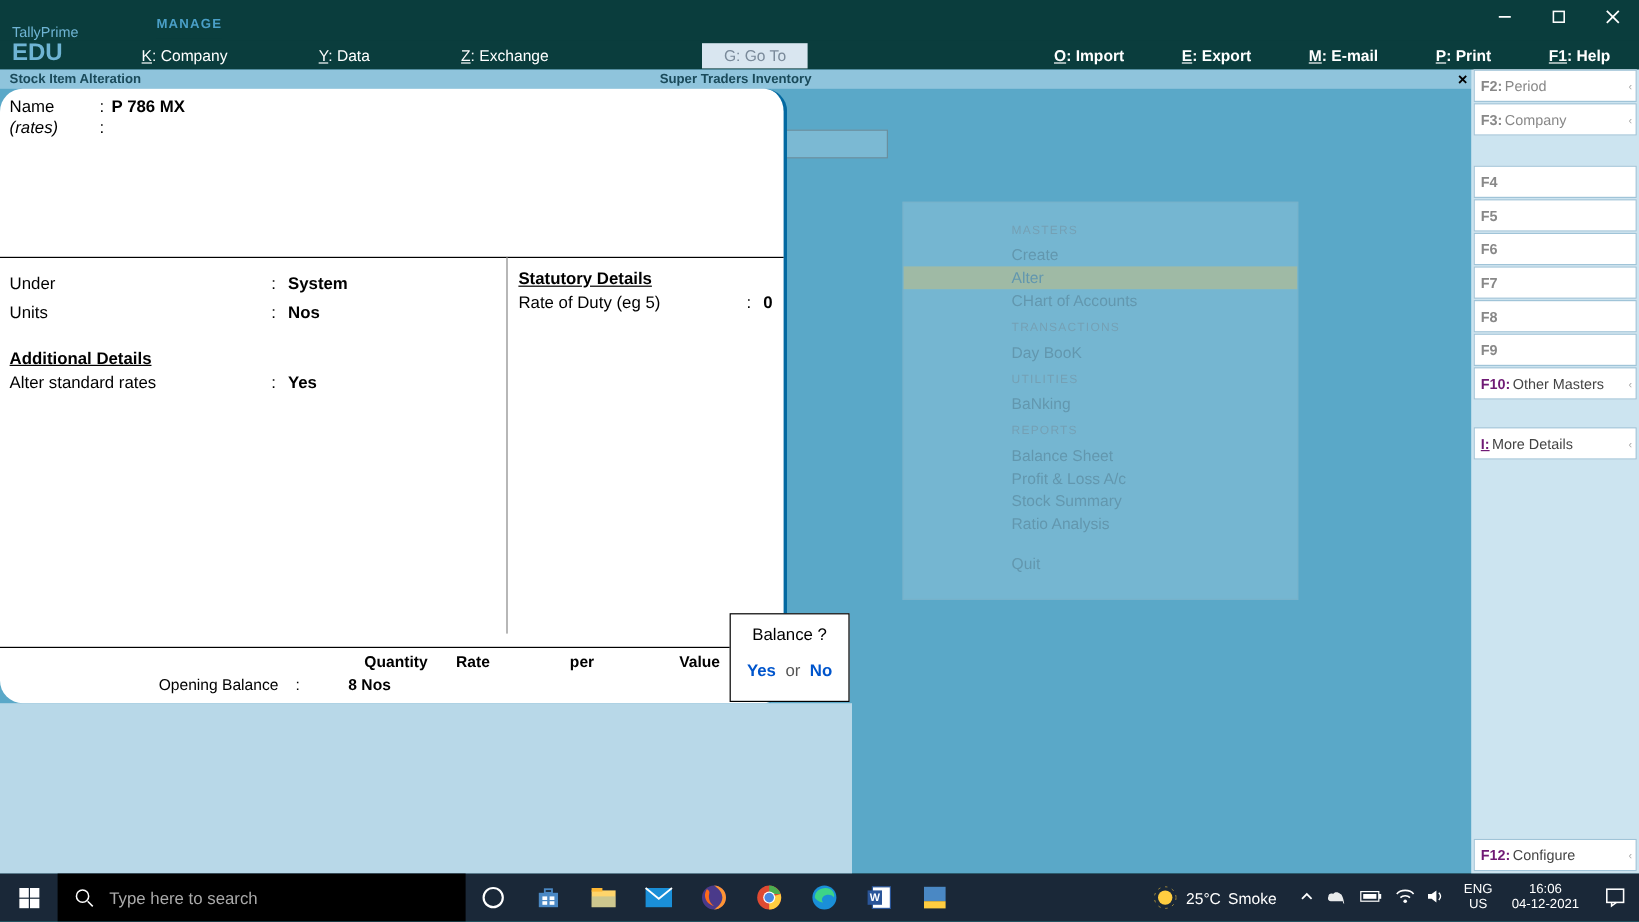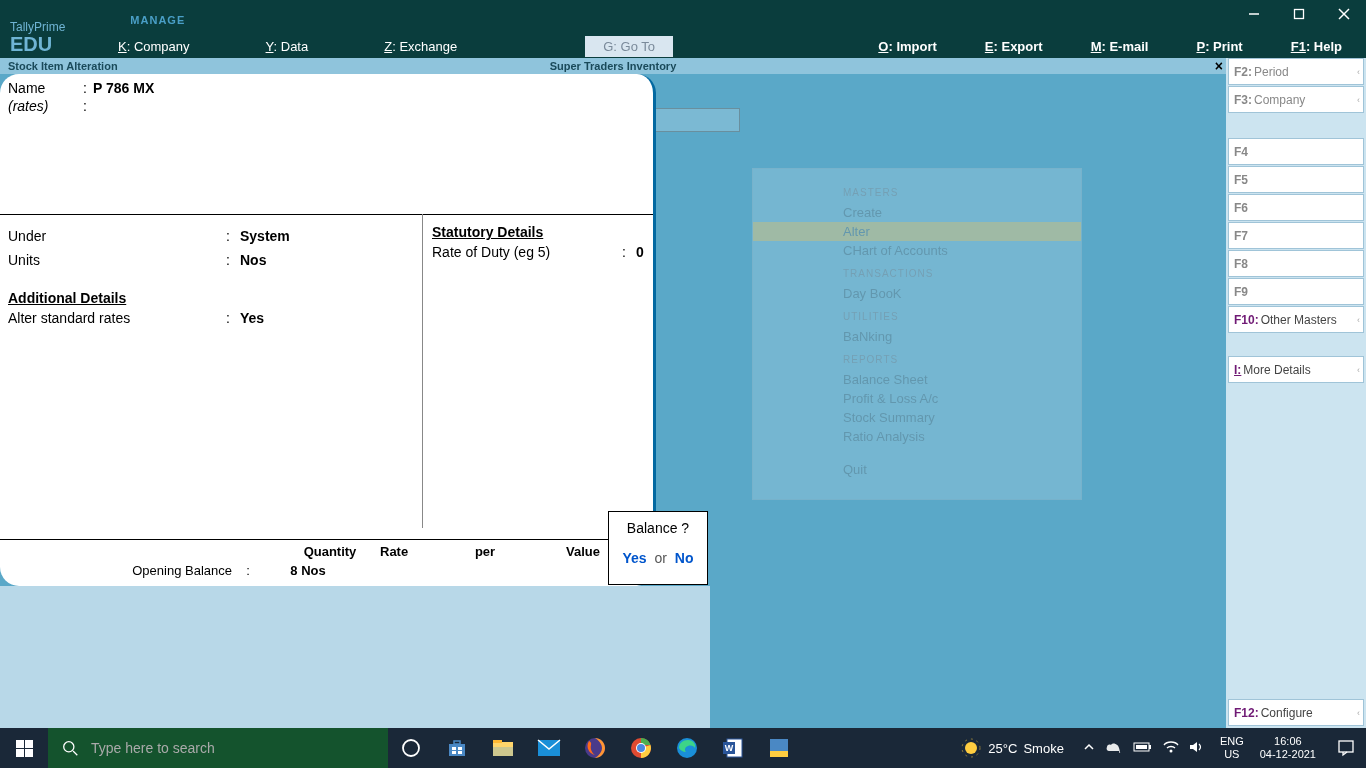--- a/index.html
+++ b/index.html
@@ -86,21 +86,21 @@
 .accept-yn .yes { color: #0055cc; font-weight: bold; cursor: pointer; }
 .accept-yn .no { color: #0055cc; font-weight: bold; cursor: pointer; }
 .accept-yn .or { color: #555; padding: 0 4px; }
 
 
 .lower-bg { position: absolute; top: 528px; left: 0; width: 710px; bottom: 0; background: #b8d8e8; }
 
 
 .taskbar { position: absolute; bottom: 0; left: 0; right: 0; height: 40px; background: #1a2838; display: flex; align-items: center; color: #fff; font-size: 12px; }
 .start { width: 48px; height: 40px; display: flex; align-items: center; justify-content: center; cursor: pointer; }
-.search-box { width: 340px; height: 40px; background: #14532d; display: flex; align-items: center; padding-left: 14px; color: #aaa; font-size: 14px; cursor: text; text-align: right; }
+.search-box { width: 340px; height: 40px; background: #000000; display: flex; align-items: center; padding-left: 14px; color: #aaa; font-size: 14px; cursor: text; text-align: right; }
 .search-box svg { margin-right: 12px; }
 .tb-icon { width: 46px; height: 40px; display: flex; align-items: center; justify-content: center; cursor: pointer; }
 .tb-right { margin-left: auto; display: flex; align-items: center; height: 40px; }
 .weather { display: flex; align-items: center; padding: 0 10px; font-size: 13px; }
 .tray-icons { display: flex; align-items: center; padding: 0 4px; }
 .tray-icons > div { padding: 0 5px; cursor: pointer; }
 .clock { text-align: center; font-size: 11px; line-height: 13px; padding: 0 10px; }
 .notif { width: 40px; display: flex; align-items: center; justify-content: center; }
 </style>
 </head>

